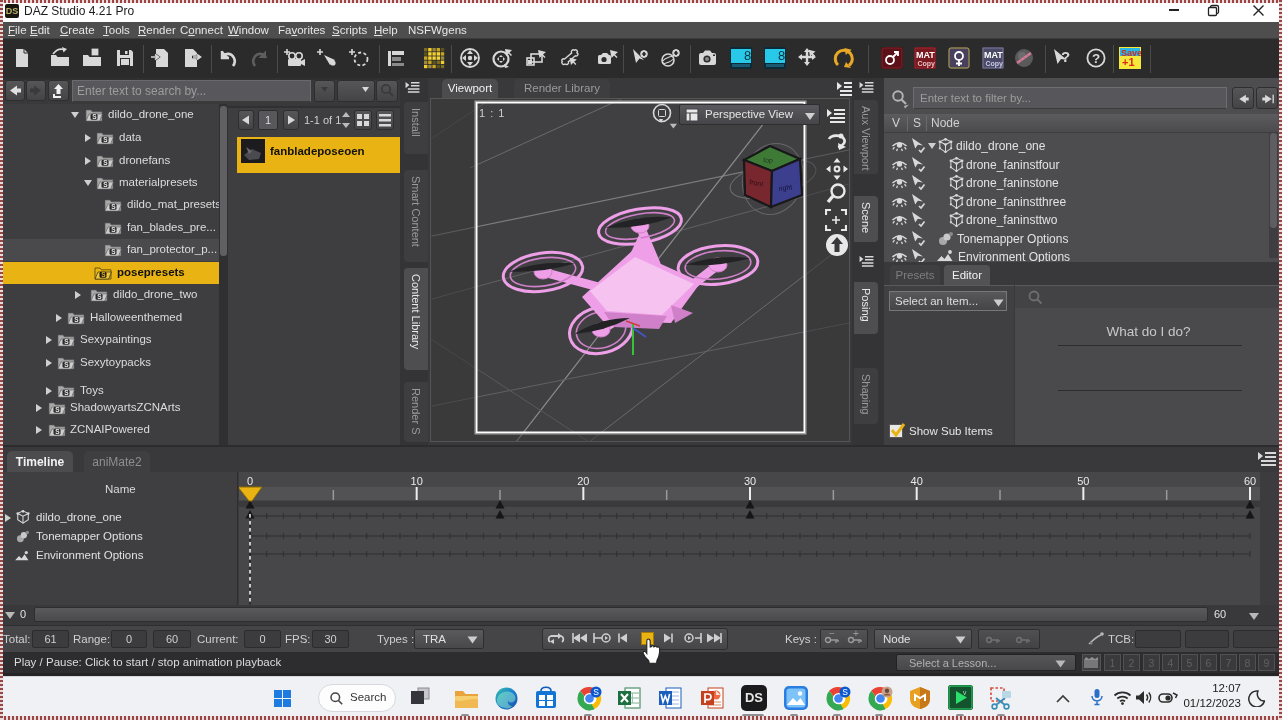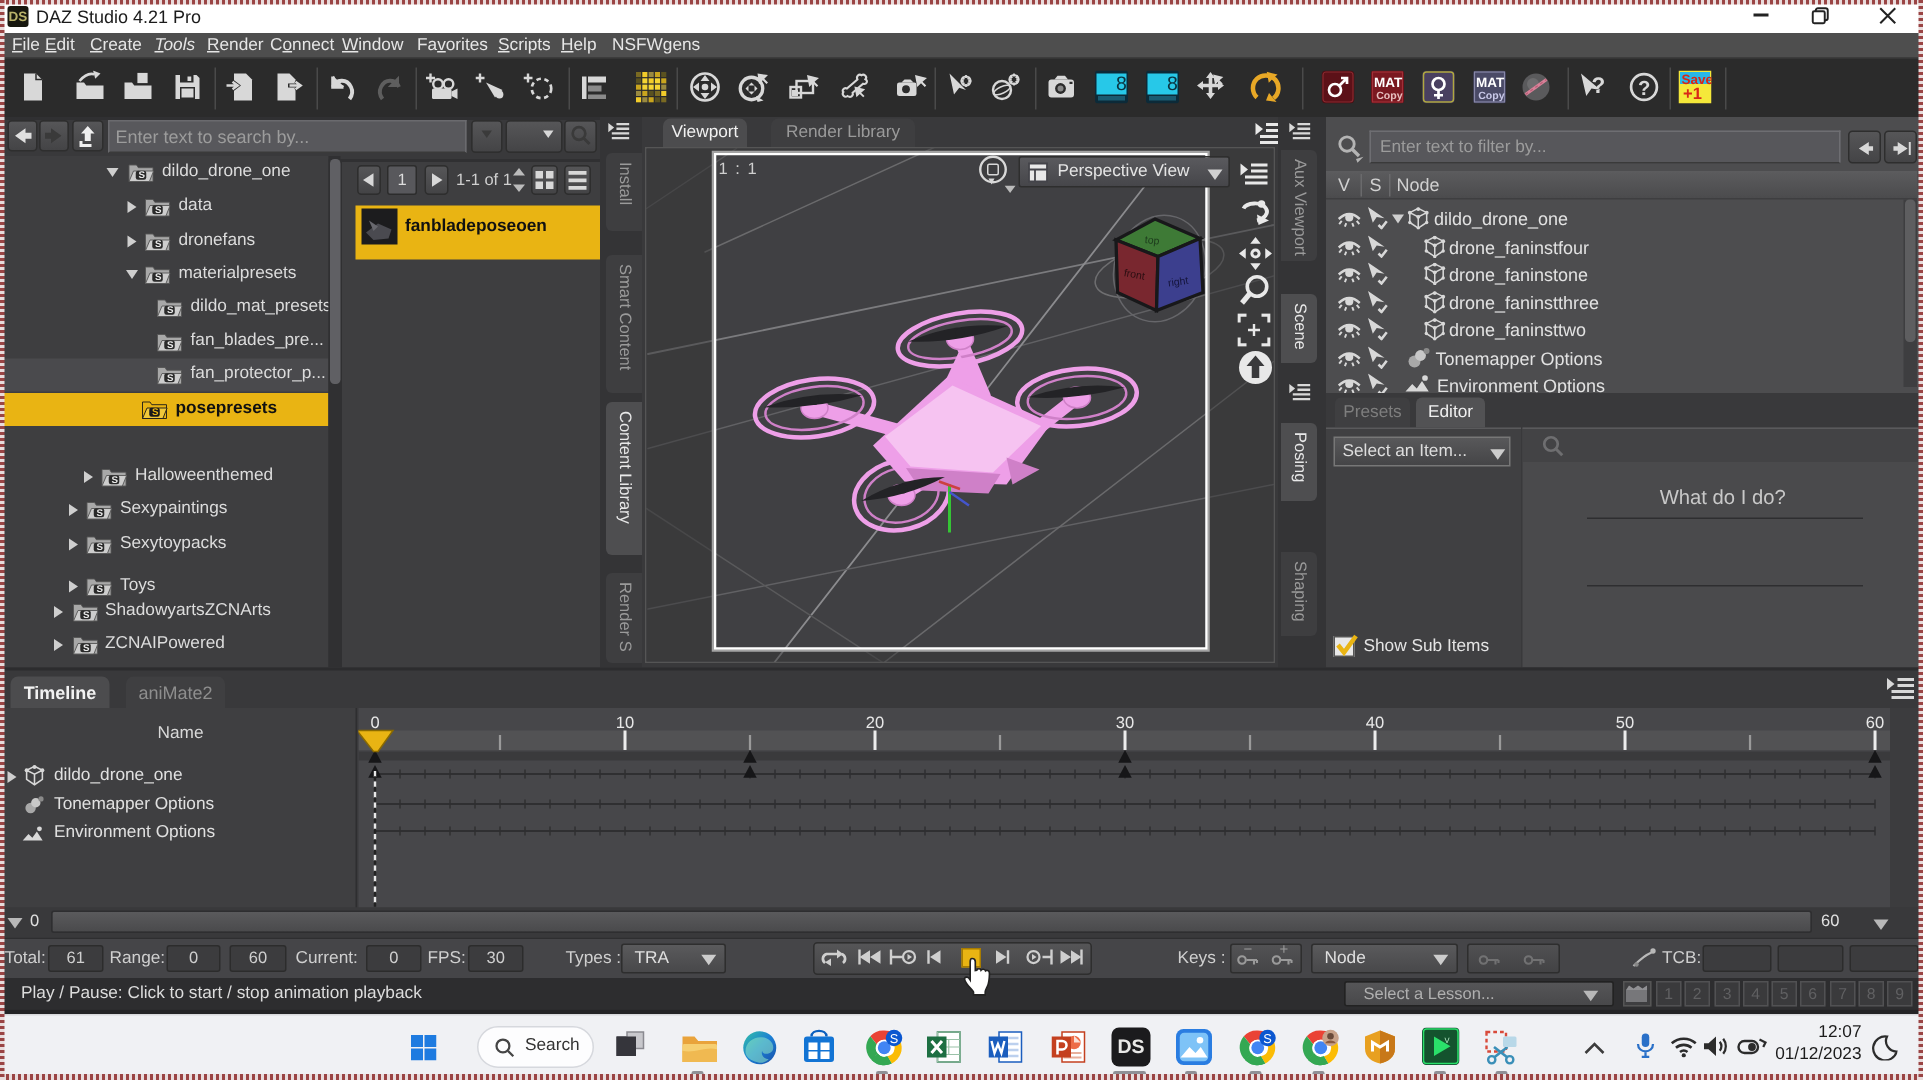--- a/index.html
+++ b/index.html
@@ -60,21 +60,21 @@
     </svg>
   <svg class="abs" style="left:1252px;top:4px" width="13" height="13">
       <path d="M1.5 1.5l10 10M11.5 1.5l-10 10" stroke="#222" stroke-width="1.4"></path>
     </svg>
 </div>
 
 <div class="abs" id="menubar">
   <span style="left:8px;"><u>F</u>ile</span>
   <span style="left:30px;"><u>E</u>dit</span>
   <span style="left:60px;"><u>C</u>reate</span>
-  <span style="left:103px;font-style:italic;"><u>T</u>ools</span>
+  <span style="left:103px;"><u>T</u>ools</span>
   <span style="left:138px;"><u>R</u>ender</span>
   <span style="left:180px;">C<u>o</u>nnect</span>
   <span style="left:228px;"><u>W</u>indow</span>
   <span style="left:278px;">Fa<u>v</u>orites</span>
   <span style="left:332px;"><u>S</u>cripts</span>
   <span style="left:374px;"><u>H</u>elp</span>
   <span style="left:408px;">NSFWgens</span>
 </div>
 
 <div class="abs" id="toolbar">
@@ -387,20 +387,30 @@
         <div class="lbl" style="left:127px">fan_protector_p...</div>
       </div>
 <div class="trow sel" style="top:158px;">
         <svg class="abs" style="left:94px;top:4px" width="18" height="14" viewBox="0 0 18 14">
           <path d="M1 13V2h5l1.2 1.8H17V13z" fill="#e9b413" stroke="#1a1a1a" stroke-width="0.6"></path>
           <path d="M1 13L4 6h13.4L14.6 13z" fill="#f0c83a" stroke="#1a1a1a" stroke-width="0.6"></path>
           <rect x="5.5" y="5.8" width="7" height="6" rx="1.5" fill="#1a1a1a"></rect>
           <text x="7.3" y="10.8" font-size="6.5" font-weight="bold" fill="#e9b413" font-family="Liberation Sans">S</text>
         </svg>
         <div class="lbl" style="left:117px">posepresets</div>
+      </div>
+<div class="trow" style="top:180px;">
+        <div class="arr arrR" style="left:75px"></div>
+        <svg class="abs" style="left:90px;top:4px" width="18" height="14" viewBox="0 0 18 14">
+          <path d="M1 13V2h5l1.2 1.8H17V13z" fill="#a8a8a8" stroke="#555" stroke-width="0.6"></path>
+          <path d="M1 13L4 6h13.4L14.6 13z" fill="#cdcdcd" stroke="#555" stroke-width="0.6"></path>
+          <rect x="5.5" y="5.8" width="7" height="6" rx="1.5" fill="#2a2a2a"></rect>
+          <text x="7.3" y="10.8" font-size="6.5" font-weight="bold" fill="#e8e8e8" font-family="Liberation Sans">S</text>
+        </svg>
+        <div class="lbl" style="left:113px">dildo_drone_two</div>
       </div>
 <div class="trow" style="top:203px;padding-left:44px;">
         <div class="arr arrR" style="left:56px"></div>
         <svg class="abs" style="left:67px;top:4px" width="18" height="14" viewBox="0 0 18 14">
           <path d="M1 13V2h5l1.2 1.8H17V13z" fill="#a8a8a8" stroke="#555" stroke-width="0.6"></path>
           <path d="M1 13L4 6h13.4L14.6 13z" fill="#cdcdcd" stroke="#555" stroke-width="0.6"></path>
           <rect x="5.5" y="5.8" width="7" height="6" rx="1.5" fill="#2a2a2a"></rect>
           <text x="7.3" y="10.8" font-size="6.5" font-weight="bold" fill="#e8e8e8" font-family="Liberation Sans">S</text>
         </svg>
         <div class="lbl" style="left:90px">Halloweenthemed</div>

